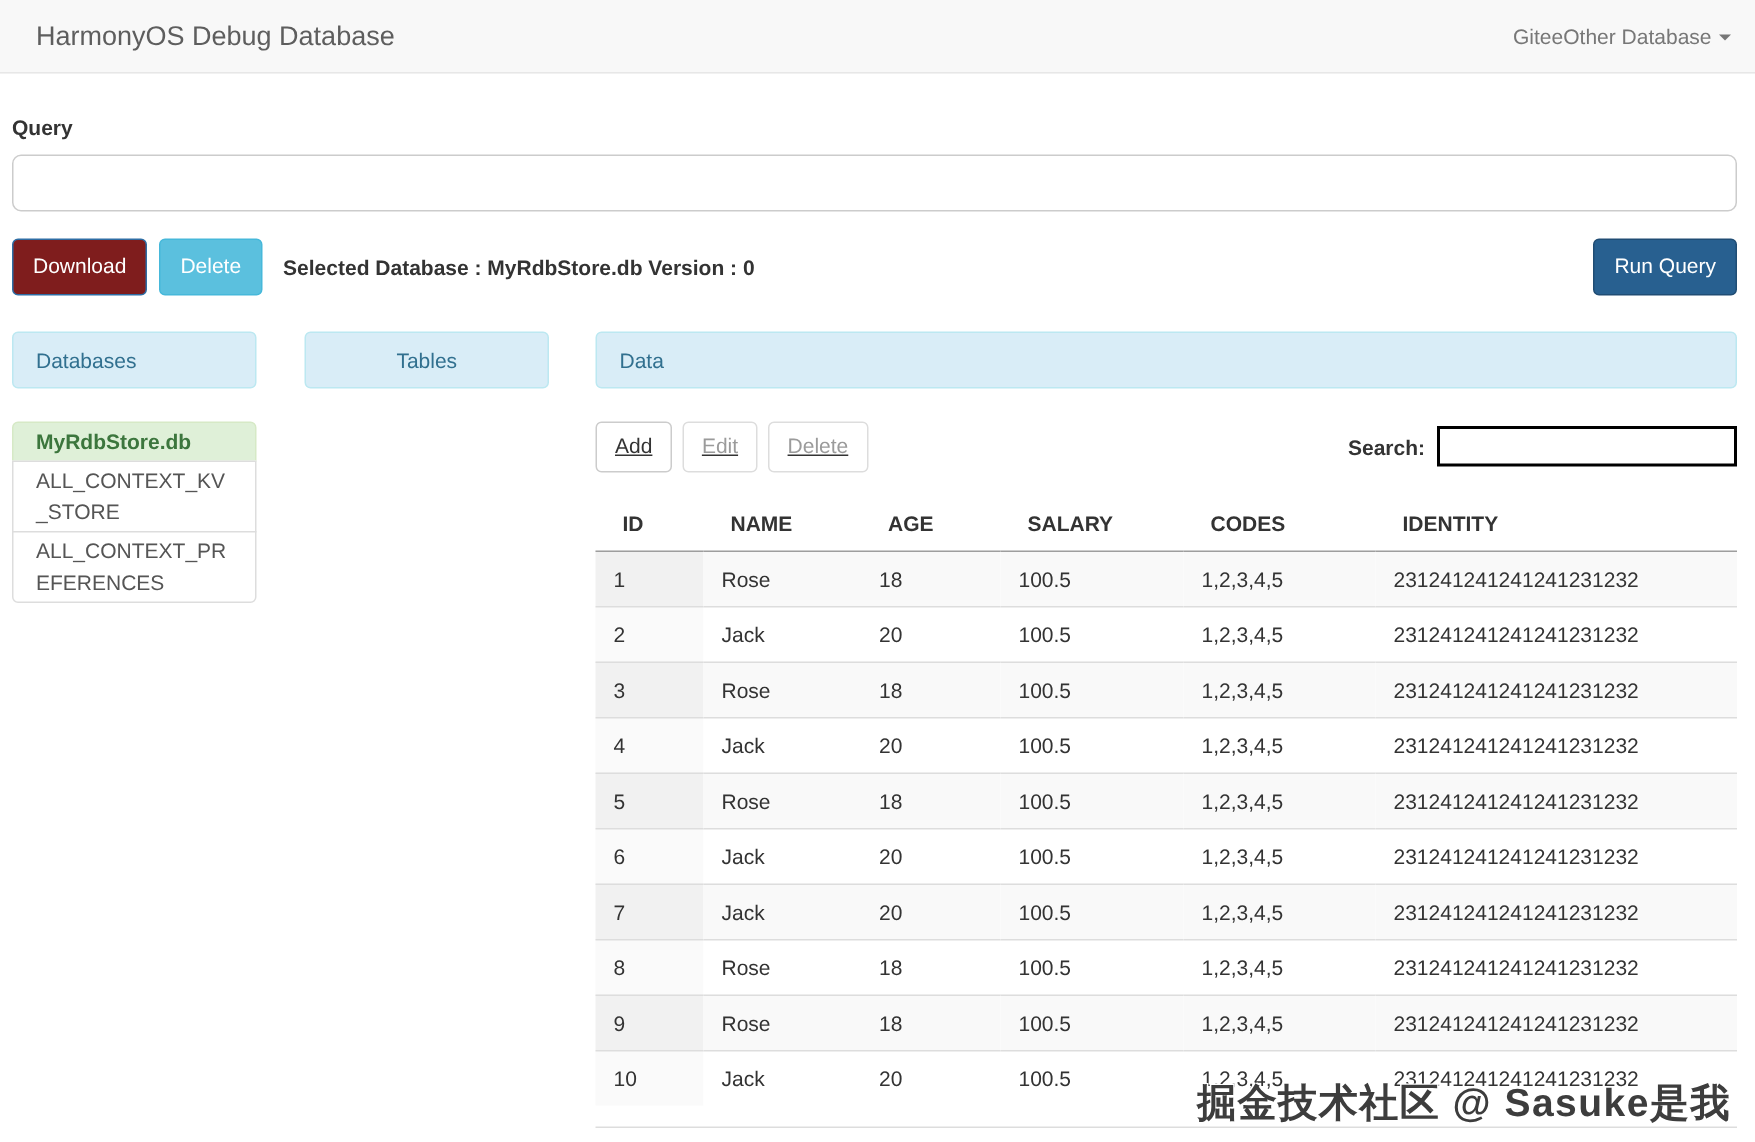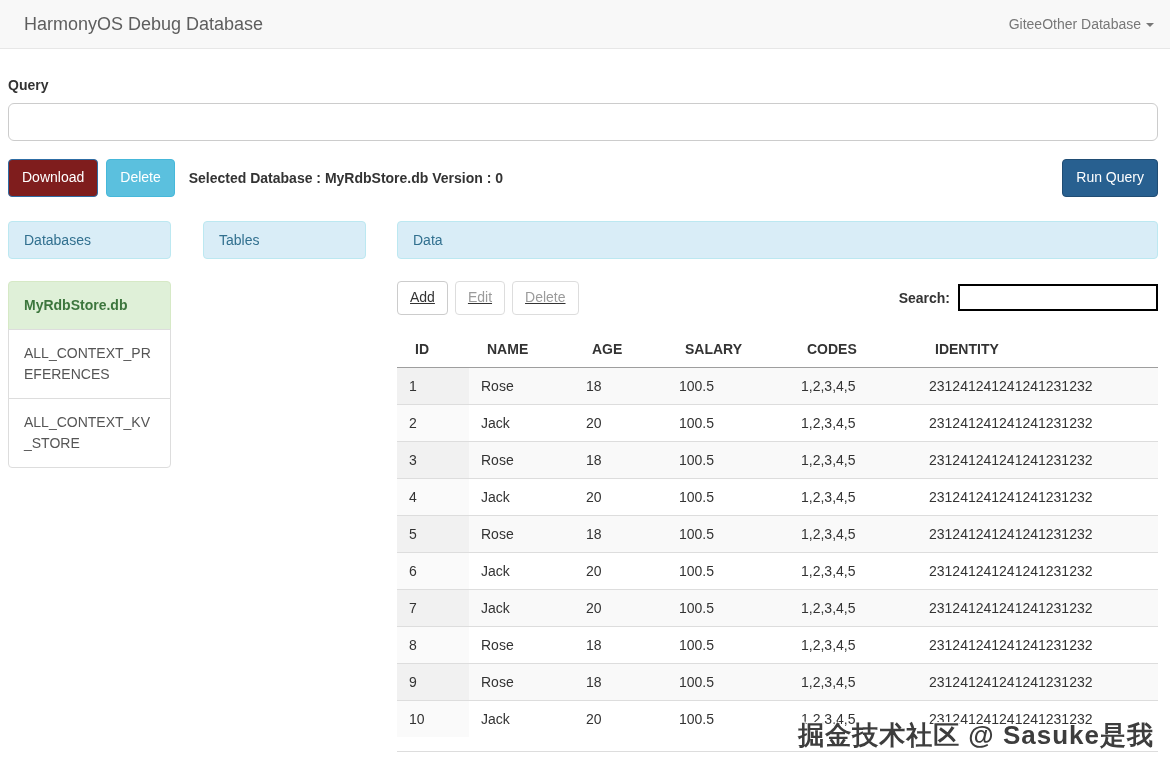--- a/index.html
+++ b/index.html
@@ -64,34 +64,34 @@
     text-align: center;
   }
   .btn-primary { background: #7f1d1d; border-color: #2e6da4; color: #fff; }
   .btn-info    { background: #5bc0de; border-color: #46b8da; color: #fff; margin-left: 8px; }
   .btn-run     { background: #286090; border-color: #204d74; color: #fff; margin-left: auto; }
   .selected-info { font-weight: bold; margin-left: 14px; }
 
   
   .panels-row { display: flex; align-items: flex-start; margin-top: 24px; }
   .col-databases { width: 163px; flex: 0 0 163px; }
-  .col-tables    { width: 163px; flex: 0 0 163px; margin-left: 32px; }
+  .col-tables    { width: 163px; flex: 0 0 163px; margin-left: 32px; text-align: center; }
   .col-data      { flex: 1; margin-left: 31px; }
   .panel-heading {
     background: #d9edf7;
     border: 1px solid #bce8f1;
     color: #31708f;
     padding: 10px 15px;
     border-radius: 4px;
     cursor: default;
   }
   .list-group { margin-top: 22px; }
   .list-group-item {
     display: block;
-    padding: 13px 15px;
+    padding: 2px 15px;
     border: 1px solid #ddd;
     background: #fff;
     color: #555;
     margin-top: -1px;
     word-break: break-all;
     cursor: pointer;
     line-height: 1.5;
   }
   .list-group-item:first-child { margin-top: 0; border-radius: 4px 4px 0 0; }
   .list-group-item:last-child  { border-radius: 0 0 4px 4px; }
@@ -206,22 +206,22 @@
     <button class="btn btn-run">Run Query</button>
   </div>
 
   
   <div class="panels-row">
 
     <div class="col-databases">
       <div class="panel-heading">Databases</div>
       <div class="list-group">
           <a class="list-group-item selected">MyRdbStore.db</a>
+          <a class="list-group-item">ALL_CONTEXT_KV_STORE</a>
           <a class="list-group-item">ALL_CONTEXT_PREFERENCES</a>
-          <a class="list-group-item">ALL_CONTEXT_KV_STORE</a>
         </div>
     </div>
 
     <div class="col-tables">
       <div class="panel-heading">Tables</div>
     </div>
 
     <div class="col-data">
       <div class="panel-heading">Data</div>
 

